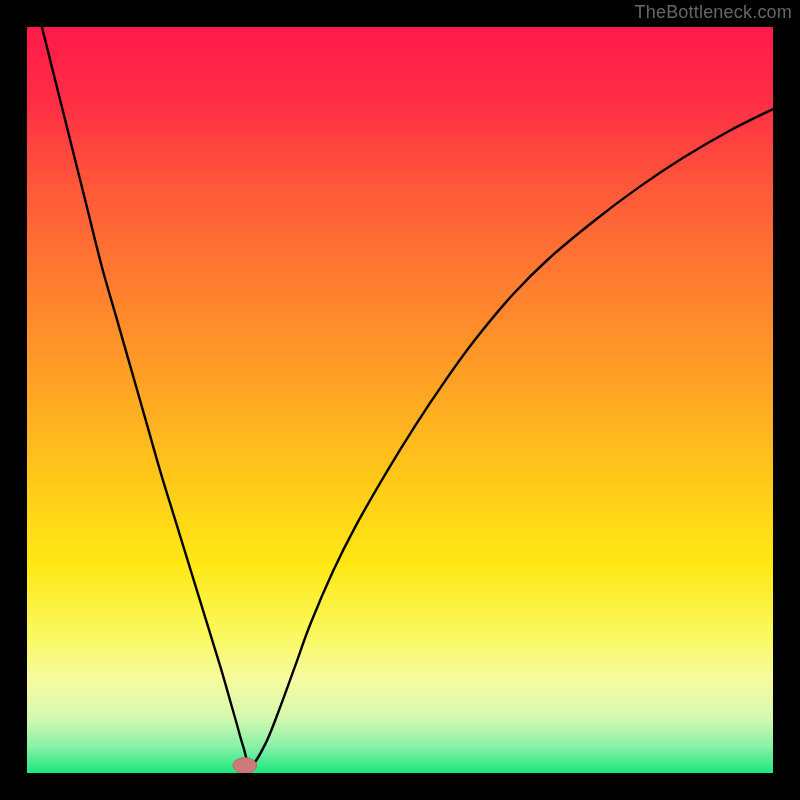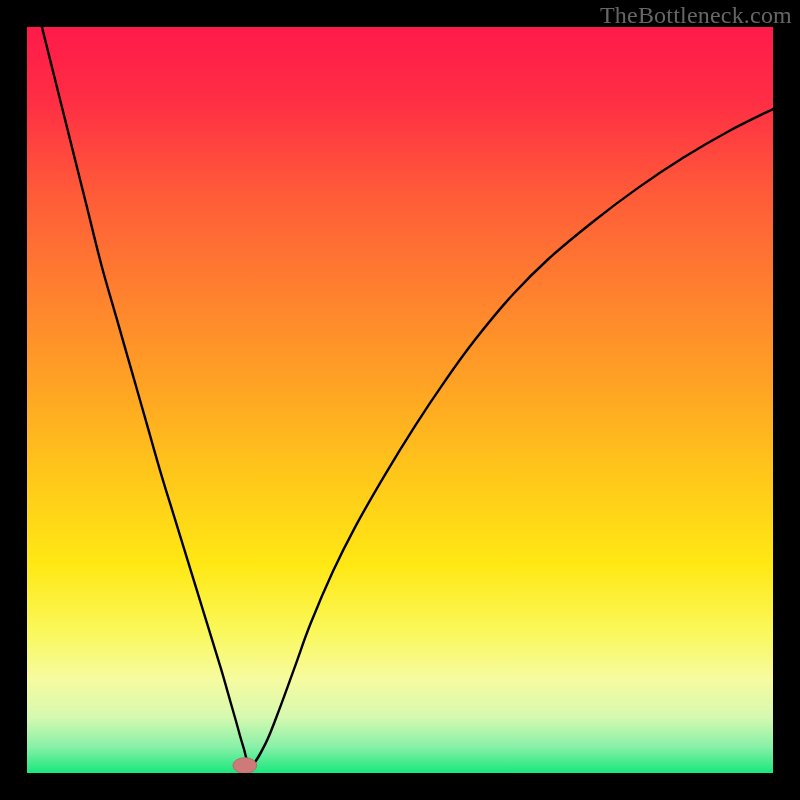--- a/index.html
+++ b/index.html
@@ -15,25 +15,24 @@
     position: relative;
     width: 800px;
     height: 800px;
     background: #000;
   }
   .watermark {
     position: absolute;
     top: 2px;
     right: 8px;
     color: #666;
-    font-size: 24px;
+    font-size: 18px;
     font-weight: 500;
     letter-spacing: 0.2px;
     z-index: 50;
-    font-family: Liberation Serif, serif;
   }
   .plot-area {
     position: absolute;
     left: 27px;
     top: 27px;
     width: 746px;
     height: 746px;
   }
   .plot-area svg {
     display: block;

